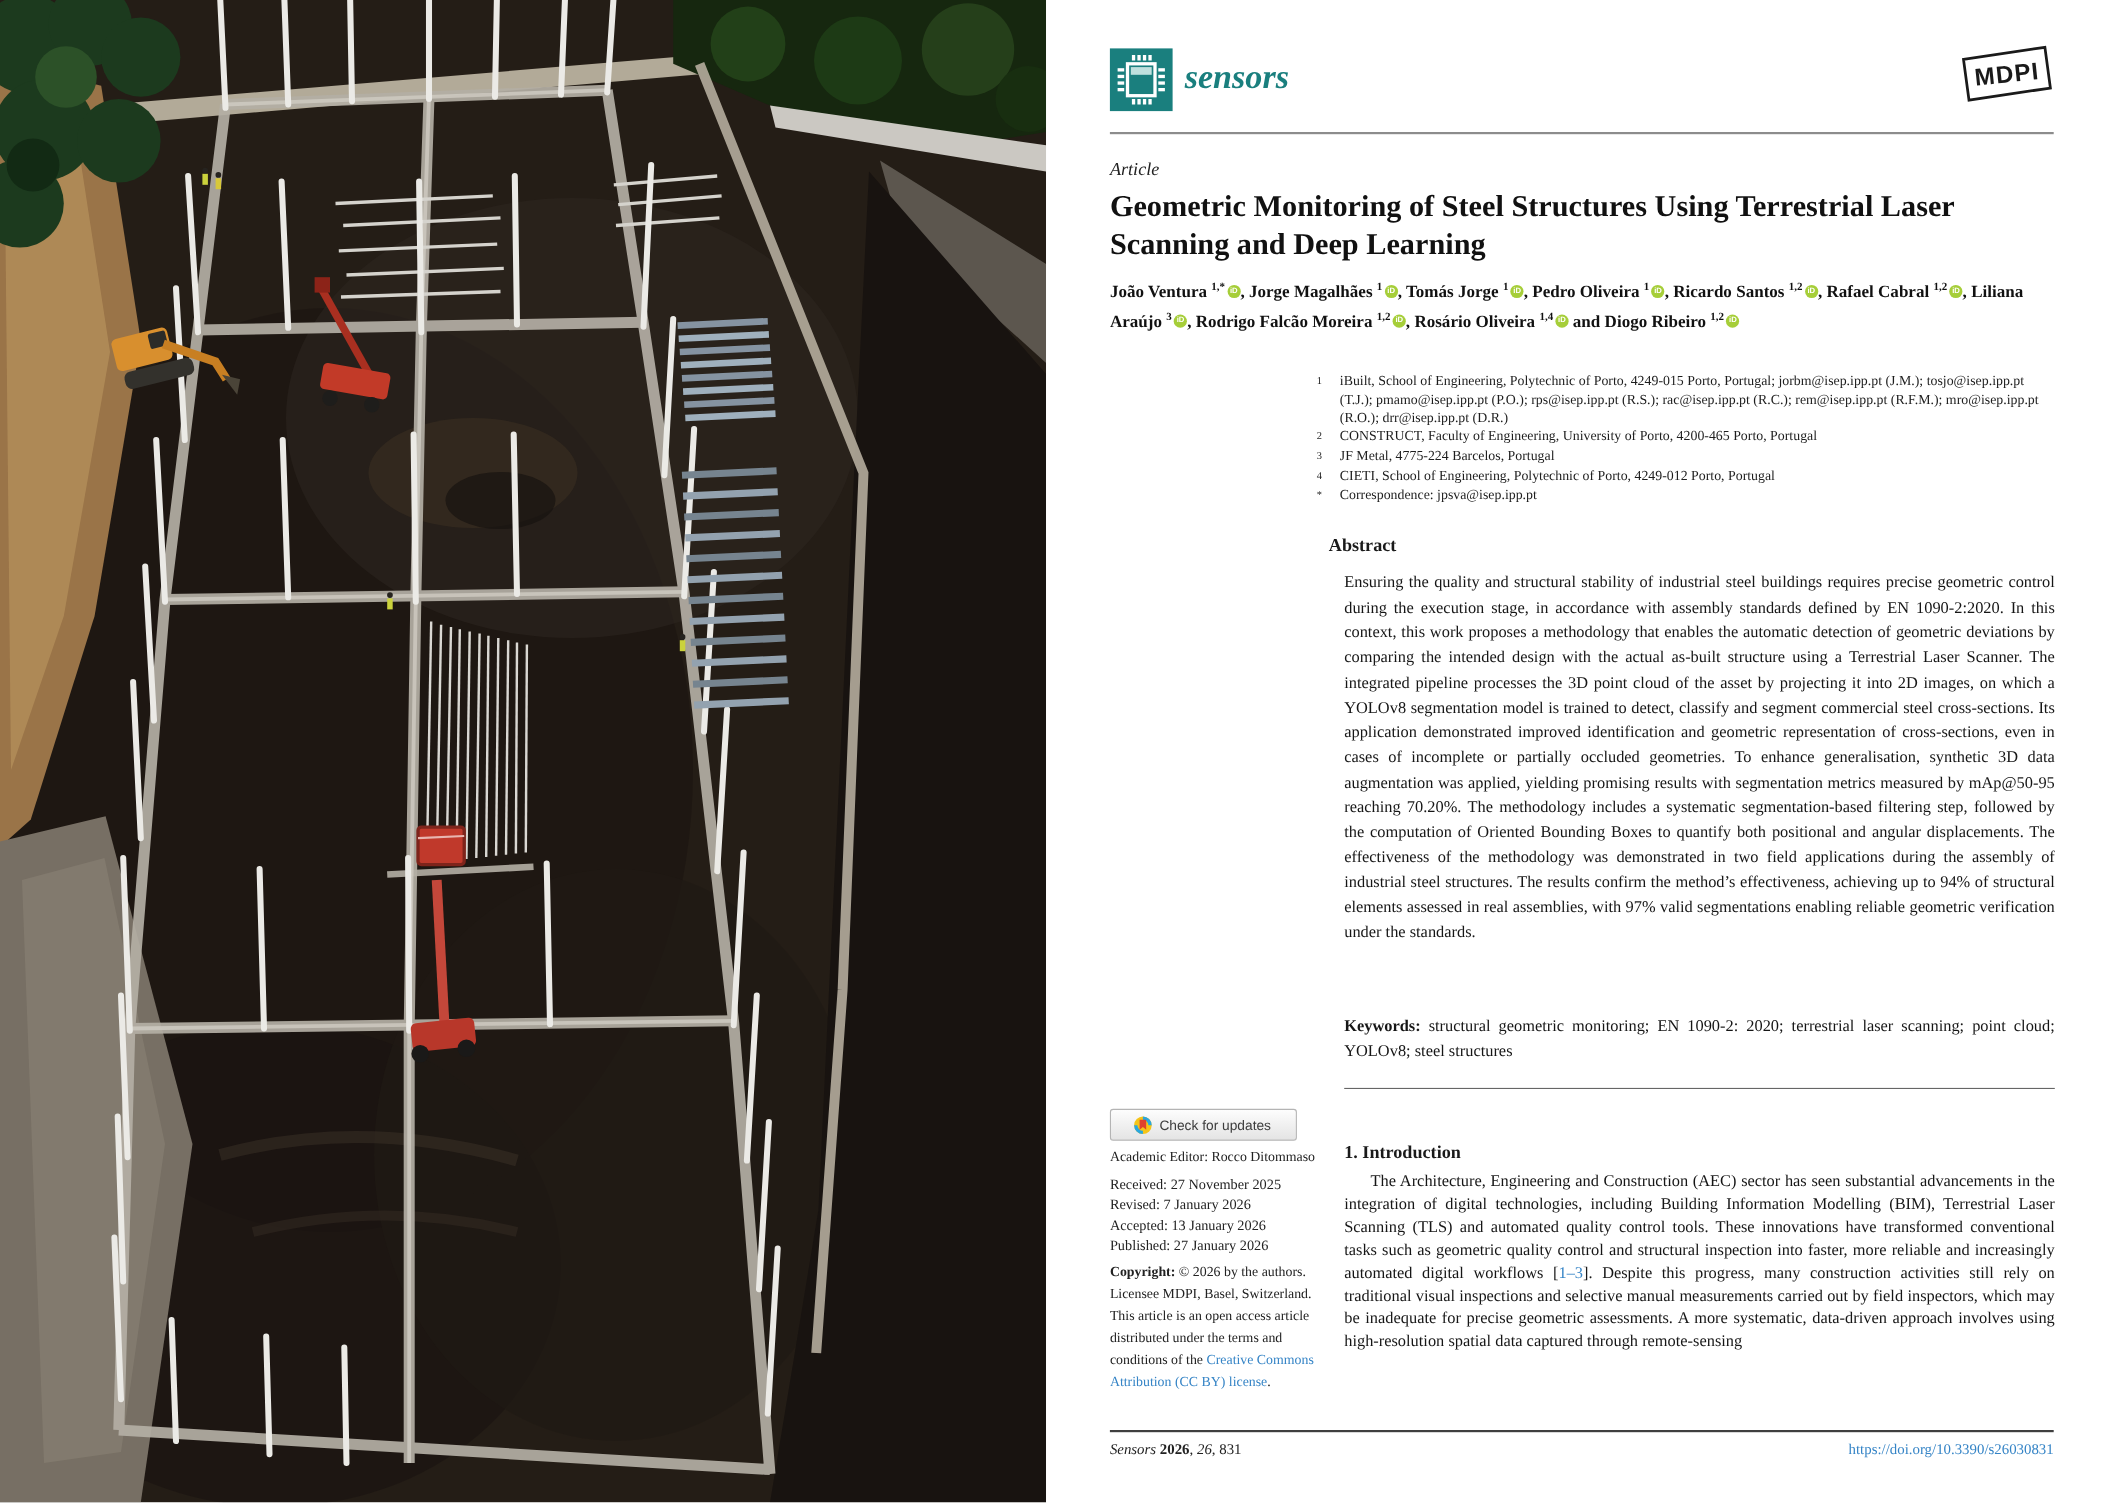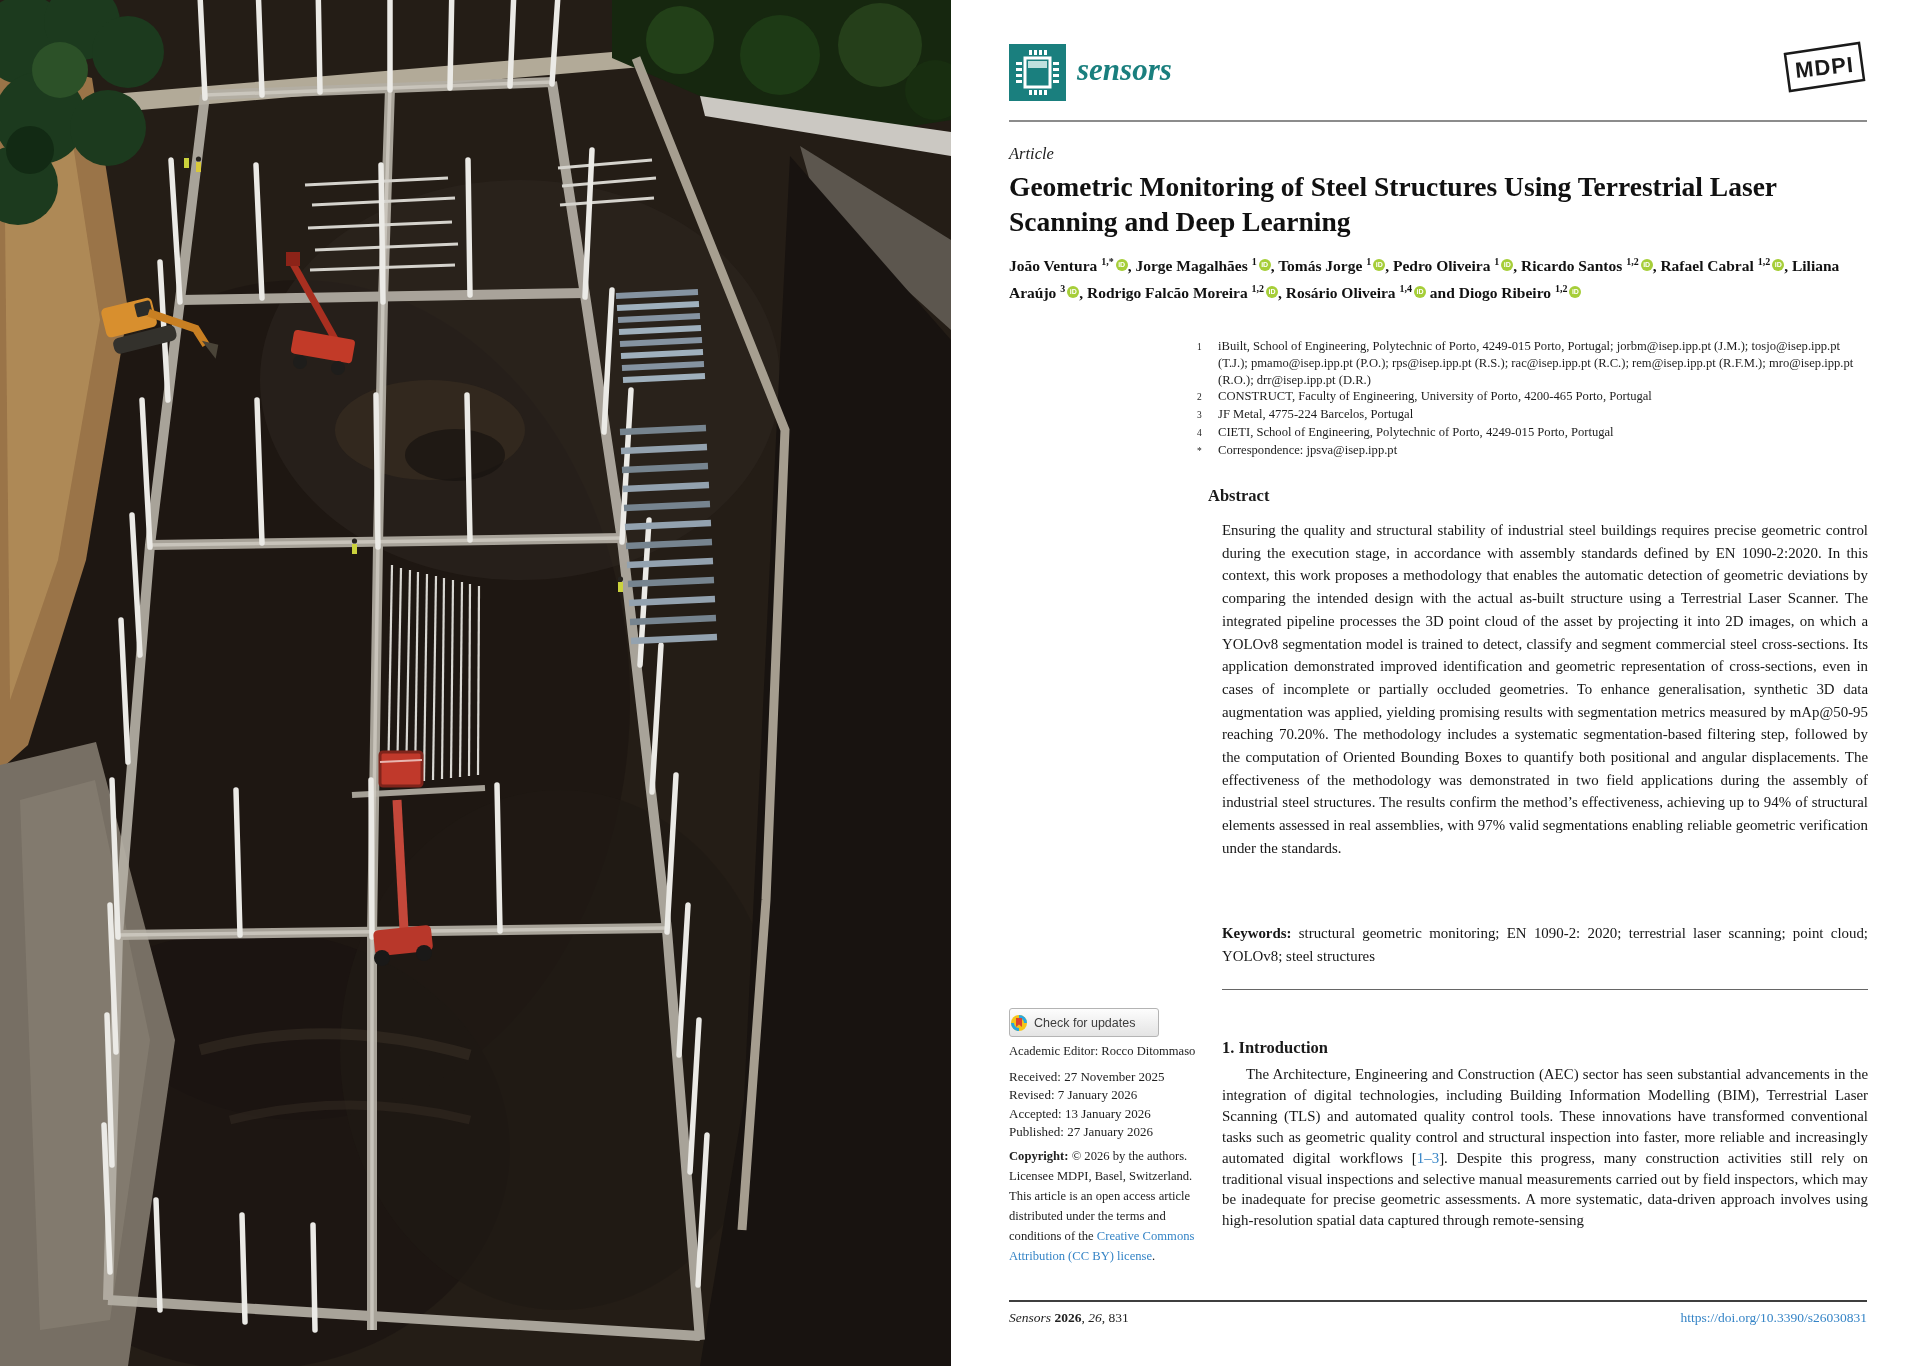--- a/index.html
+++ b/index.html
@@ -28,21 +28,21 @@
   .affil-marker{width:21px;flex:0 0 21px;font-size:9.5px;vertical-align:top;padding-top:1px;}
   .affil-text{flex:1;}
   
   #abstract-h{left:257px;top:486px;font-weight:bold;font-size:16.5px;}
   #abstract-p{left:271px;top:519px;width:646px;font-size:14.9px;line-height:22.7px;text-align:justify;color:#161616;}
   #keywords{left:271px;top:922px;width:646px;font-size:14.9px;line-height:22.7px;text-align:justify;color:#161616;}
   #rule-kw{left:271px;top:989px;width:646px;height:1px;background:#666;}
   
   #check-btn{left:58px;top:1008px;width:148px;height:27px;background:linear-gradient(#fdfdfd,#e4e4e4);
              border:1px solid #b4b4b4;border-radius:3px;display:flex;align-items:center;gap:6px;
-             font-family:"Liberation Sans",sans-serif;font-size:12.5px;color:#3c3c3c;padding-left:0;cursor:pointer;}
+             font-family:"Liberation Sans",sans-serif;font-size:12.5px;color:#3c3c3c;padding-left:20px;cursor:pointer;}
   #acad-ed{left:58px;top:1044px;width:215px;font-size:12.6px;color:#222;}
   #dates{left:58px;top:1068px;width:215px;font-size:13px;line-height:18.3px;color:#222;}
   #copyright{left:58px;top:1146px;width:203px;font-size:12.6px;line-height:20px;color:#222;}
   .blue{color:#3584c6;}
   a.blue{text-decoration:none;cursor:pointer;}
   
   #intro-h{left:271px;top:1038px;font-weight:bold;font-size:16.5px;}
   #intro-p{left:271px;top:1064px;width:646px;font-size:14.9px;line-height:20.9px;text-align:justify;
            color:#161616;text-indent:24px;font-family:Liberation Serif, serif;}
   
@@ -298,21 +298,21 @@
         <div class="affil-row">
           <span class="affil-marker">2</span>
           <div class="affil-text">CONSTRUCT, Faculty of Engineering, University of Porto, 4200-465 Porto, Portugal</div>
         </div>
         <div class="affil-row">
           <span class="affil-marker">3</span>
           <div class="affil-text">JF Metal, 4775-224 Barcelos, Portugal</div>
         </div>
         <div class="affil-row">
           <span class="affil-marker">4</span>
-          <div class="affil-text">CIETI, School of Engineering, Polytechnic of Porto, 4249-015 Porto, Portugal</div>
+          <div class="affil-text">CIETI, School of Engineering, Polytechnic of Porto, 4249-012 Porto, Portugal</div>
         </div>
         <div class="affil-row">
           <span class="affil-marker">*</span>
           <div class="affil-text">Correspondence: jpsva@isep.ipp.pt</div>
         </div>
       </div>
 
     <div class="abs" id="abstract-h">Abstract</div>
     <p class="abs" id="abstract-p" style="margin:0;">Ensuring the quality and structural stability of industrial steel buildings requires precise geometric control during the execution stage, in accordance with assembly standards defined by EN 1090-2:2020. In this context, this work proposes a methodology that enables the automatic detection of geometric deviations by comparing the intended design with the actual as-built structure using a Terrestrial Laser Scanner. The integrated pipeline processes the 3D point cloud of the asset by projecting it into 2D images, on which a YOLOv8 segmentation model is trained to detect, classify and segment commercial steel cross-sections. Its application demonstrated improved identification and geometric representation of cross-sections, even in cases of incomplete or partially occluded geometries. To enhance generalisation, synthetic 3D data augmentation was applied, yielding promising results with segmentation metrics measured by mAp@50-95 reaching 70.20%. The methodology includes a systematic segmentation-based filtering step, followed by the computation of Oriented Bounding Boxes to quantify both positional and angular displacements. The effectiveness of the methodology was demonstrated in two field applications during the assembly of industrial steel structures. The results confirm the method’s effectiveness, achieving up to 94% of structural elements assessed in real assemblies, with 97% valid segmentations enabling reliable geometric verification under the standards.</p>
 

